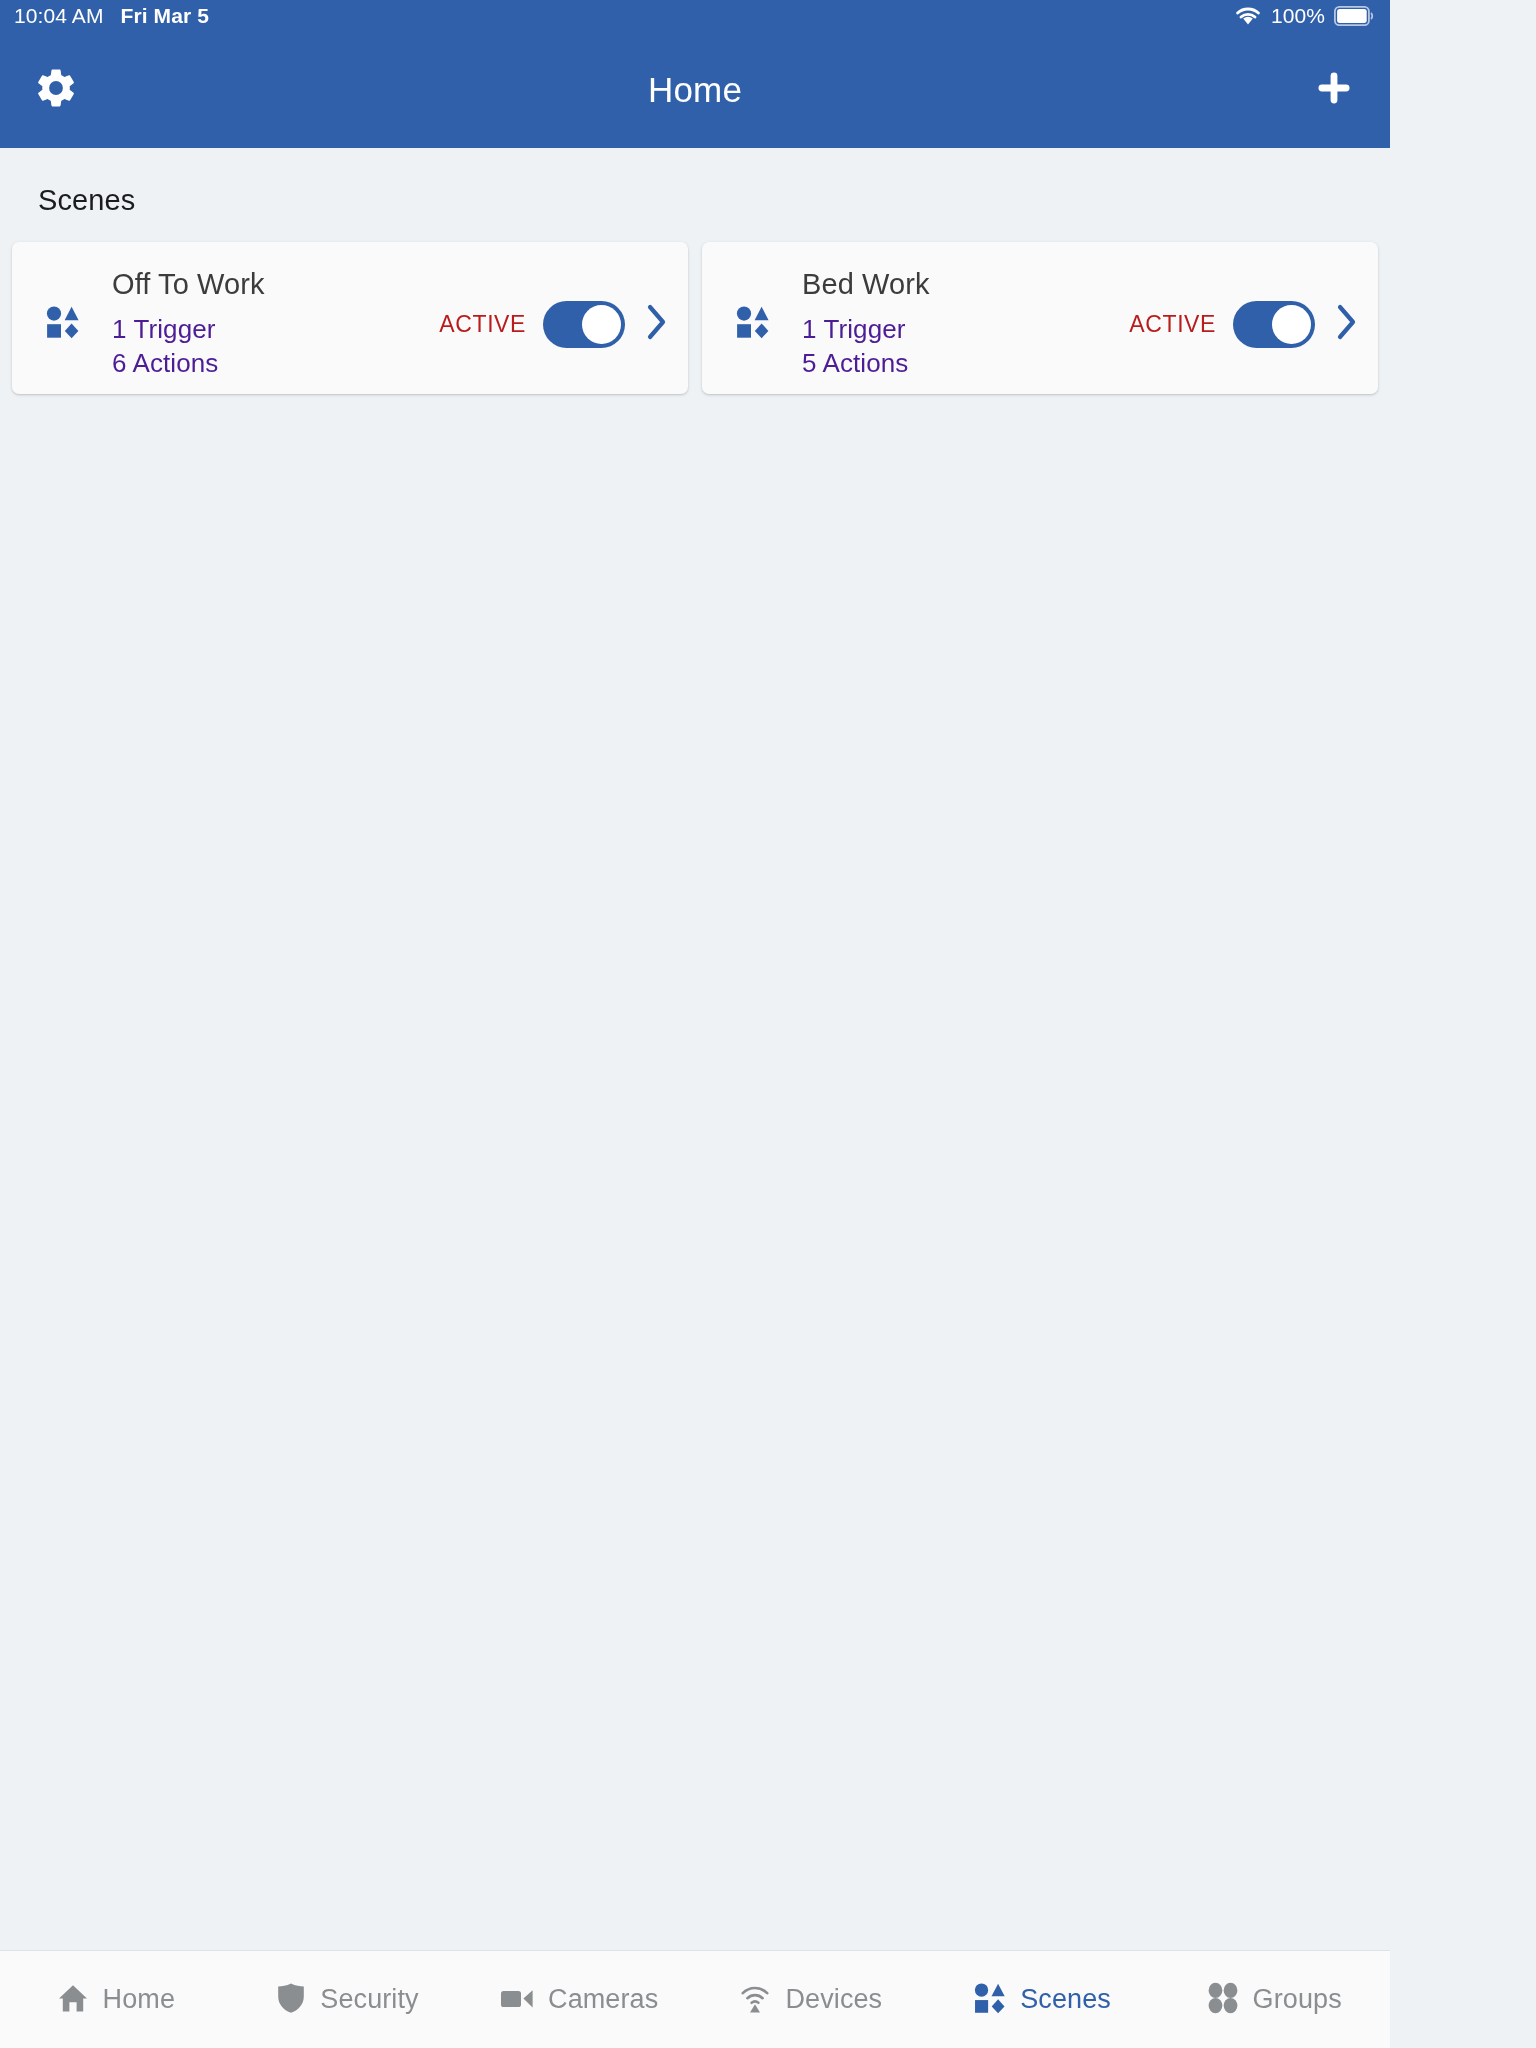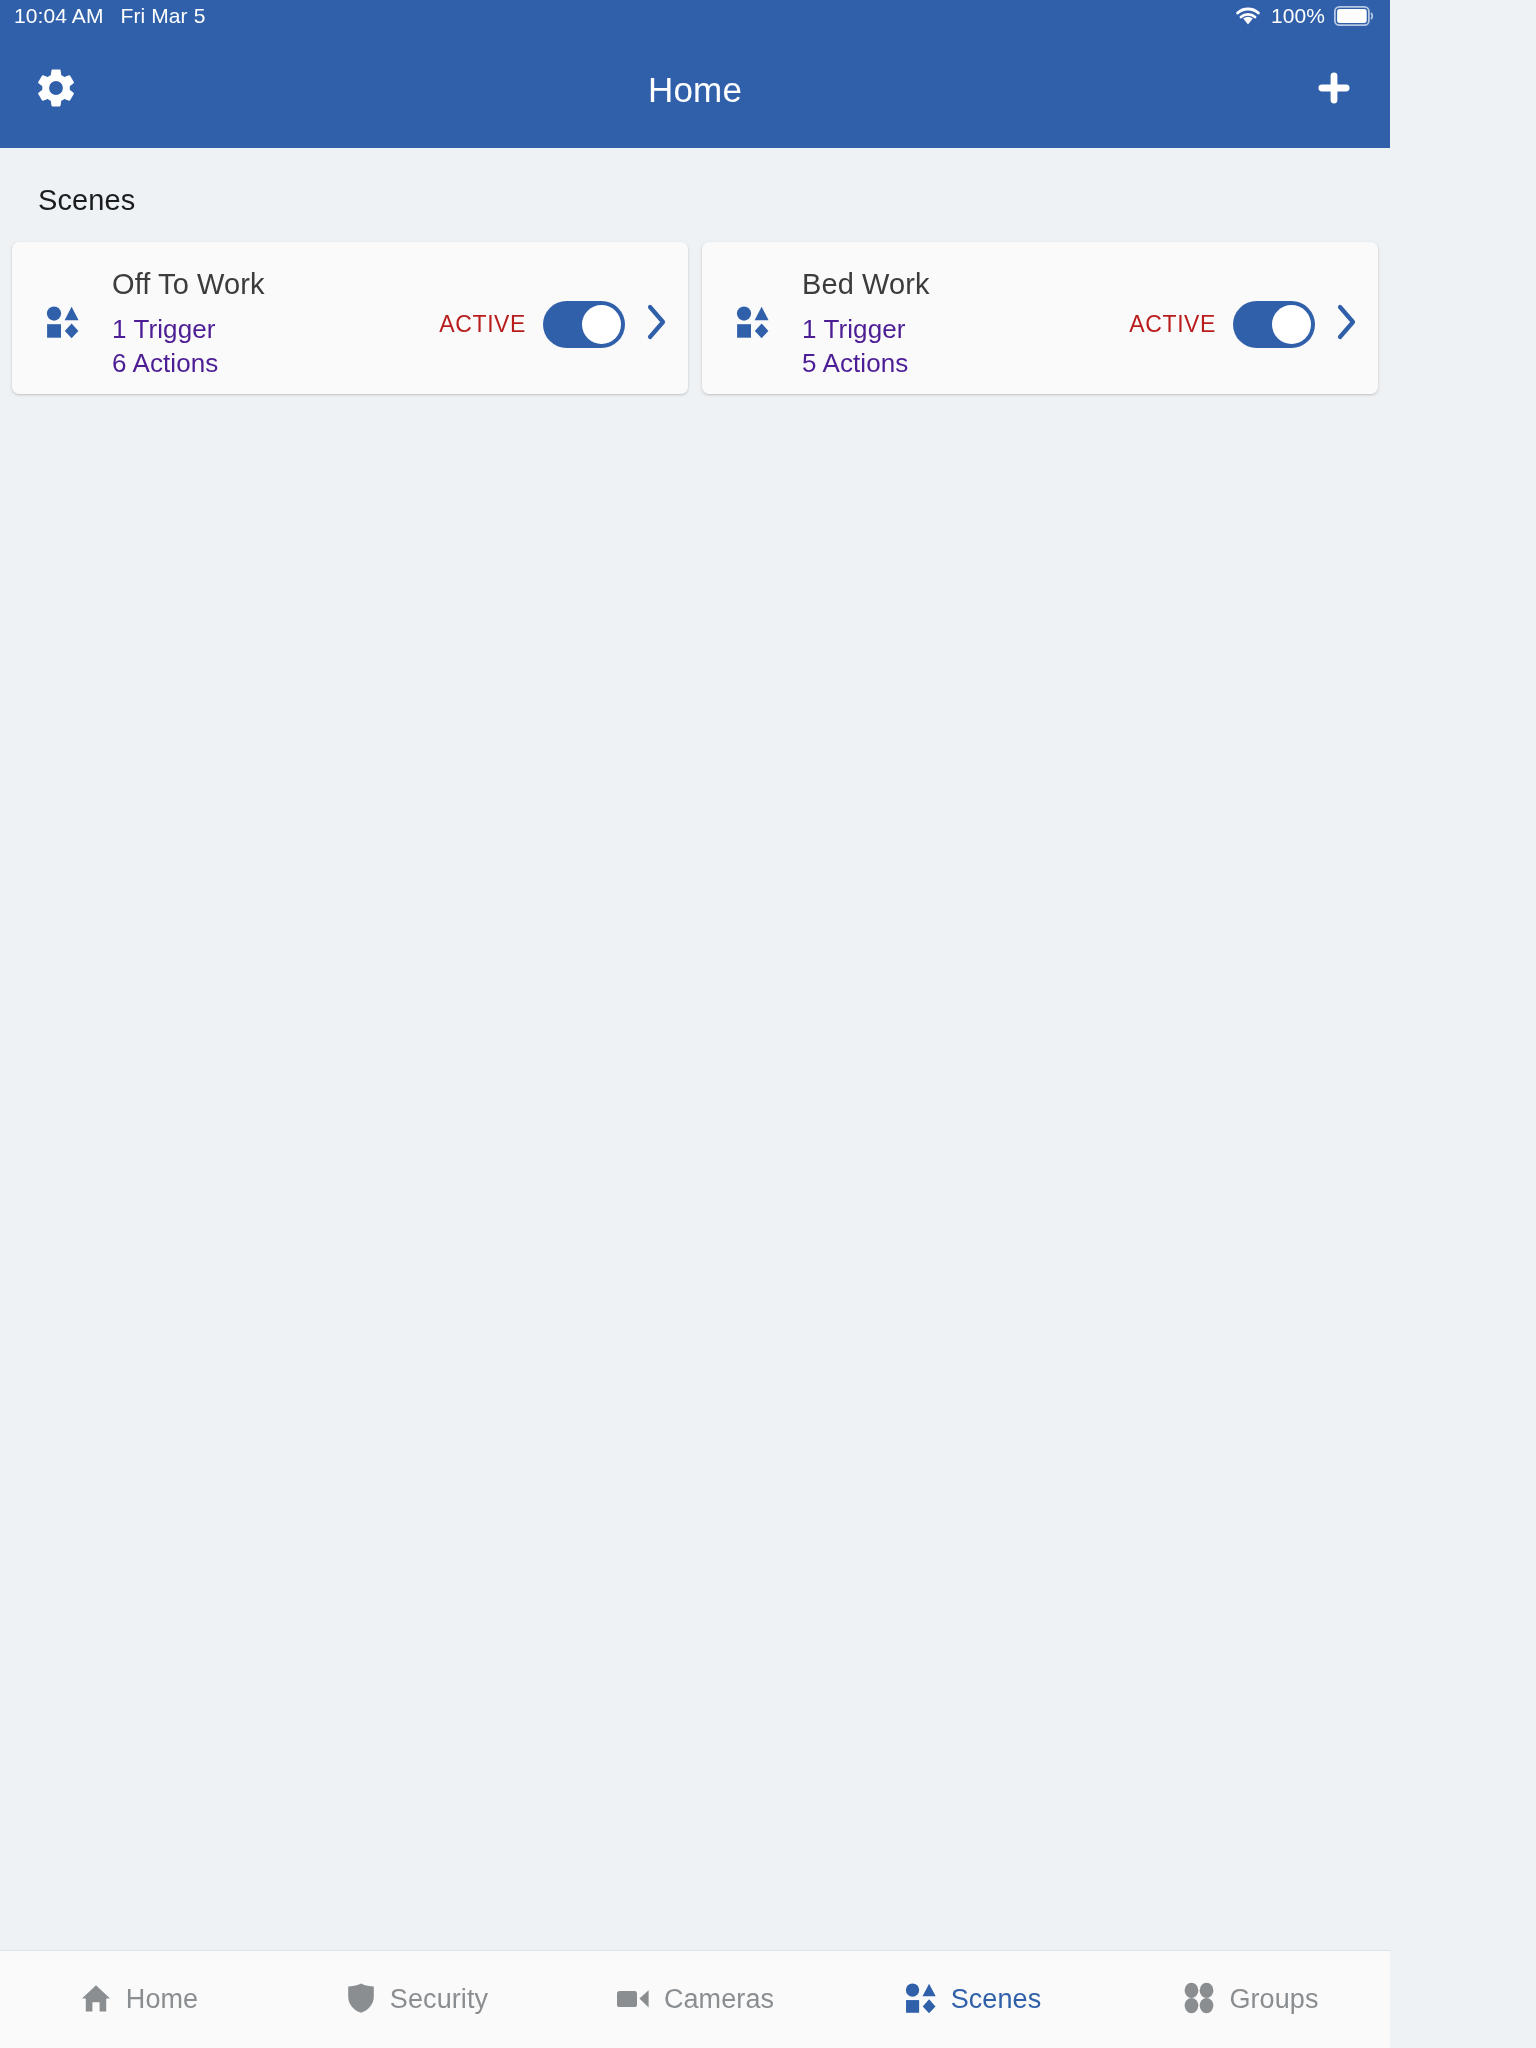--- a/index.html
+++ b/index.html
@@ -29,21 +29,21 @@
     align-items: center;
     justify-content: space-between;
     padding: 0 16px 0 14px;
     flex: none;
     font-size: 21px;
     letter-spacing: 0.1px;
   }
   .status-left { display: flex; align-items: center; gap: 17px; }
   .status-right { display: flex; align-items: center; gap: 9px; }
   .status-time { font-weight: 400; }
-  .status-date { font-weight: 400; }
+  .status-date { font-weight: 700; }
   .battery-pct { font-size: 21px; }
 
   .wifi-icon { display: block; }
   .battery-icon { display: block; }
 
   
   .nav-bar {
     height: 117px;
     background: #3060aa;
     display: flex;
@@ -324,20 +324,31 @@
     <button class="tab-item">
       <span class="tab-icon">
         <svg width="34" height="26" viewBox="0 0 34 26">
           <rect x="1" y="6" width="20" height="16" rx="2.6" fill="#8b8e91"></rect>
           <path d="M23.4 13.4 L32.6 5.2 L32.6 22.4 Z" fill="#8b8e91"></path>
         </svg>
       </span>
       <span class="tab-label">Cameras</span>
     </button>
 
+    <button class="tab-item">
+      <span class="tab-icon">
+        <svg width="32" height="32" viewBox="0 0 32 32">
+          <path d="M3.8 11.2 a17 17 0 0 1 24.4 0" stroke="#8b8e91" stroke-width="2.6" fill="none" stroke-linecap="round"></path>
+          <path d="M8.4 16.2 a11 11 0 0 1 15.2 0" stroke="#8b8e91" stroke-width="2.6" fill="none" stroke-linecap="round"></path>
+          <path d="M12.6 20.8 a5.4 5.4 0 0 1 6.8 0" stroke="#8b8e91" stroke-width="2.6" fill="none" stroke-linecap="round"></path>
+          <path d="M16 22.2 L21.0 30.4 L11.0 30.4 Z" fill="#8b8e91"></path>
+        </svg>
+      </span>
+      <span class="tab-label">Devices</span>
+    </button>
 
     <button class="tab-item active">
       <span class="tab-icon">
         <svg width="32" height="32" viewBox="0 0 34 34">
           <circle cx="8" cy="8.6" r="7.1" fill="#3060aa"></circle>
           <path d="M25.6 1.8 L32.6 15.2 L18.6 15.2 Z" fill="#3060aa"></path>
           <rect x="1.1" y="19.2" width="13.9" height="13.5" fill="#3060aa"></rect>
           <path d="M25.6 18.4 L32.4 26.0 L25.6 33.2 L18.8 26.0 Z" fill="#3060aa"></path>
         </svg>
       </span>

